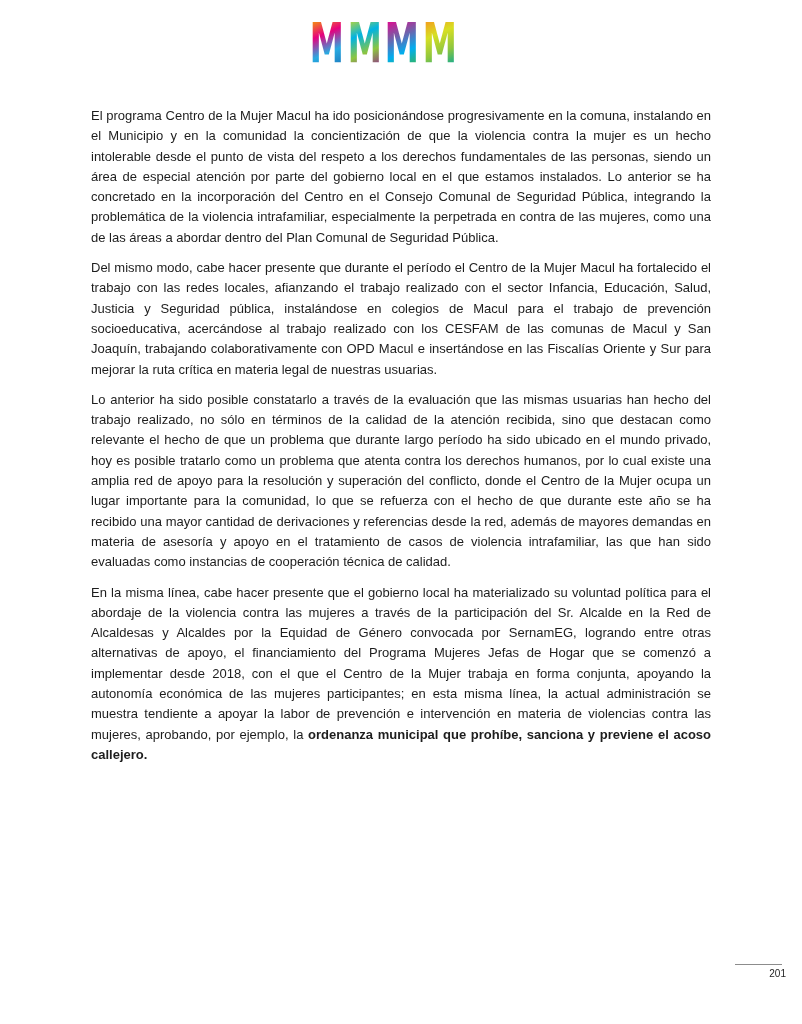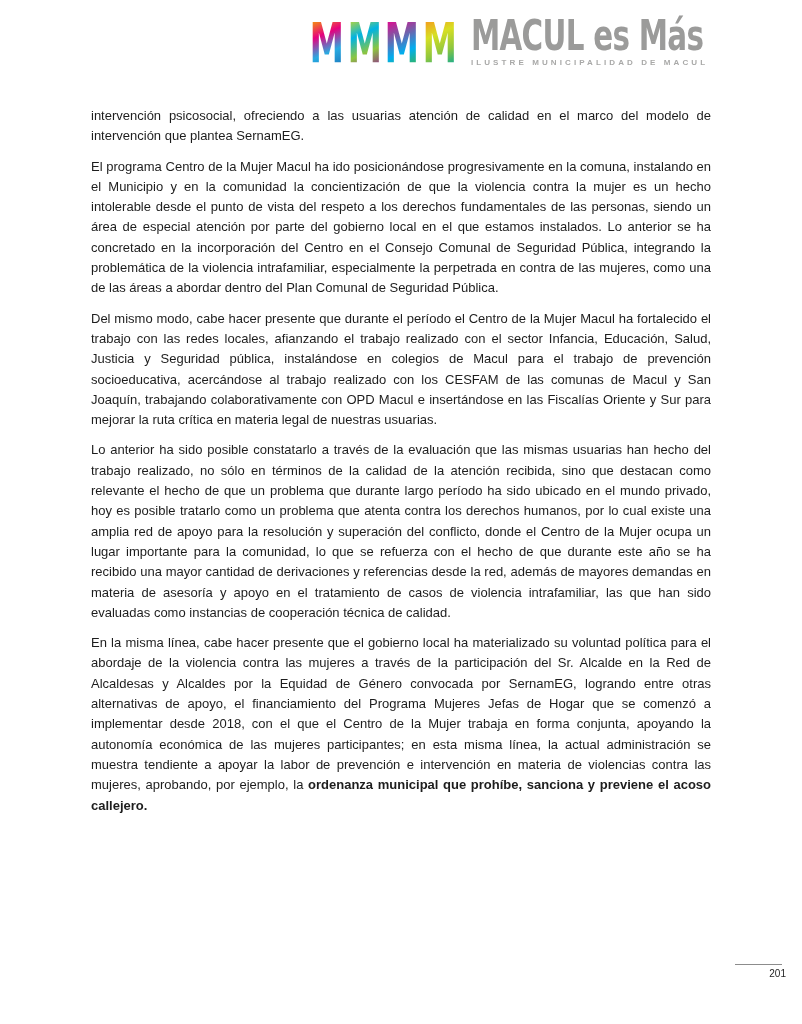--- a/index.html
+++ b/index.html
@@ -103,28 +103,23 @@
 
 <div class="page">
 
   <header class="logo-wrap">
     <div class="monogram">
       <span class="logo-m" style="background-image: linear-gradient(165deg, rgb(247, 166, 0), rgb(230, 0, 126), rgb(41, 171, 226), rgb(27, 117, 187));">M</span>
       <span class="logo-m" style="background-image: linear-gradient(165deg, rgb(195, 216, 46), rgb(0, 179, 227), rgb(141, 198, 63), rgb(146, 39, 143));">M</span>
       <span class="logo-m" style="background-image: linear-gradient(165deg, rgb(236, 0, 140), rgb(123, 90, 166), rgb(0, 174, 239), rgb(57, 181, 74));">M</span>
       <span class="logo-m" style="background-image: linear-gradient(165deg, rgb(247, 148, 29), rgb(215, 223, 35), rgb(141, 198, 63), rgb(0, 167, 157));">M</span>
     </div>
-    <div class="wordmark-block">
-      <div class="wordmark">MACUL es Más</div>
-      <div class="logo-subtitle">ILUSTRE MUNICIPALIDAD DE MACUL</div>
-    </div>
   </header>
 
   <main class="content">
-    <p>intervención psicosocial, ofreciendo a las usuarias atención de calidad en el marco del modelo de intervención que plantea SernamEG.</p>
     <p>El programa Centro de la Mujer Macul ha ido posicionándose progresivamente en la comuna, instalando en el Municipio y en la comunidad la concientización de que la violencia contra la mujer es un hecho intolerable desde el punto de vista del respeto a los derechos fundamentales de las personas, siendo un área de especial atención por parte del gobierno local en el que estamos instalados. Lo anterior se ha concretado en la incorporación del Centro en el Consejo Comunal de Seguridad Pública, integrando la problemática de la violencia intrafamiliar, especialmente la perpetrada en contra de las mujeres, como una de las áreas a abordar dentro del Plan Comunal de Seguridad Pública.</p>
     <p>Del mismo modo, cabe hacer presente que durante el período el Centro de la Mujer Macul ha fortalecido el trabajo con las redes locales, afianzando el trabajo realizado con el sector Infancia, Educación, Salud, Justicia y Seguridad pública, instalándose en colegios de Macul para el trabajo de prevención socioeducativa, acercándose al trabajo realizado con los CESFAM de las comunas de Macul y San Joaquín, trabajando colaborativamente con OPD Macul e insertándose en las Fiscalías Oriente y Sur para mejorar la ruta crítica en materia legal de nuestras usuarias.</p>
     <p>Lo anterior ha sido posible constatarlo a través de la evaluación que las mismas usuarias han hecho del trabajo realizado, no sólo en términos de la calidad de la atención recibida, sino que destacan como relevante el hecho de que un problema que durante largo período ha sido ubicado en el mundo privado, hoy es posible tratarlo como un problema que atenta contra los derechos humanos, por lo cual existe una amplia red de apoyo para la resolución y superación del conflicto, donde el Centro de la Mujer ocupa un lugar importante para la comunidad, lo que se refuerza con el hecho de que durante este año se ha recibido una mayor cantidad de derivaciones y referencias desde la red, además de mayores demandas en materia de asesoría y apoyo en el tratamiento de casos de violencia intrafamiliar, las que han sido evaluadas como instancias de cooperación técnica de calidad.</p>
     <p><span>En la misma línea, cabe hacer presente que el gobierno local ha materializado su voluntad política para el abordaje de la violencia contra las mujeres a través de la participación del Sr. Alcalde en la Red de Alcaldesas y Alcaldes por la Equidad de Género convocada por SernamEG, logrando entre otras alternativas de apoyo, el financiamiento del Programa Mujeres Jefas de Hogar que se comenzó a implementar desde 2018, con el que el Centro de la Mujer trabaja en forma conjunta, apoyando la autonomía económica de las mujeres participantes; en esta misma línea, la actual administración se muestra tendiente a apoyar la labor de prevención e intervención en materia de violencias contra las mujeres, aprobando, por ejemplo, la </span><strong>ordenanza municipal que prohíbe, sanciona y previene el acoso callejero.</strong></p>
   </main>
 
   <footer>
     <div class="footer-rule"></div>
     <div class="page-number">201</div>
   </footer>

